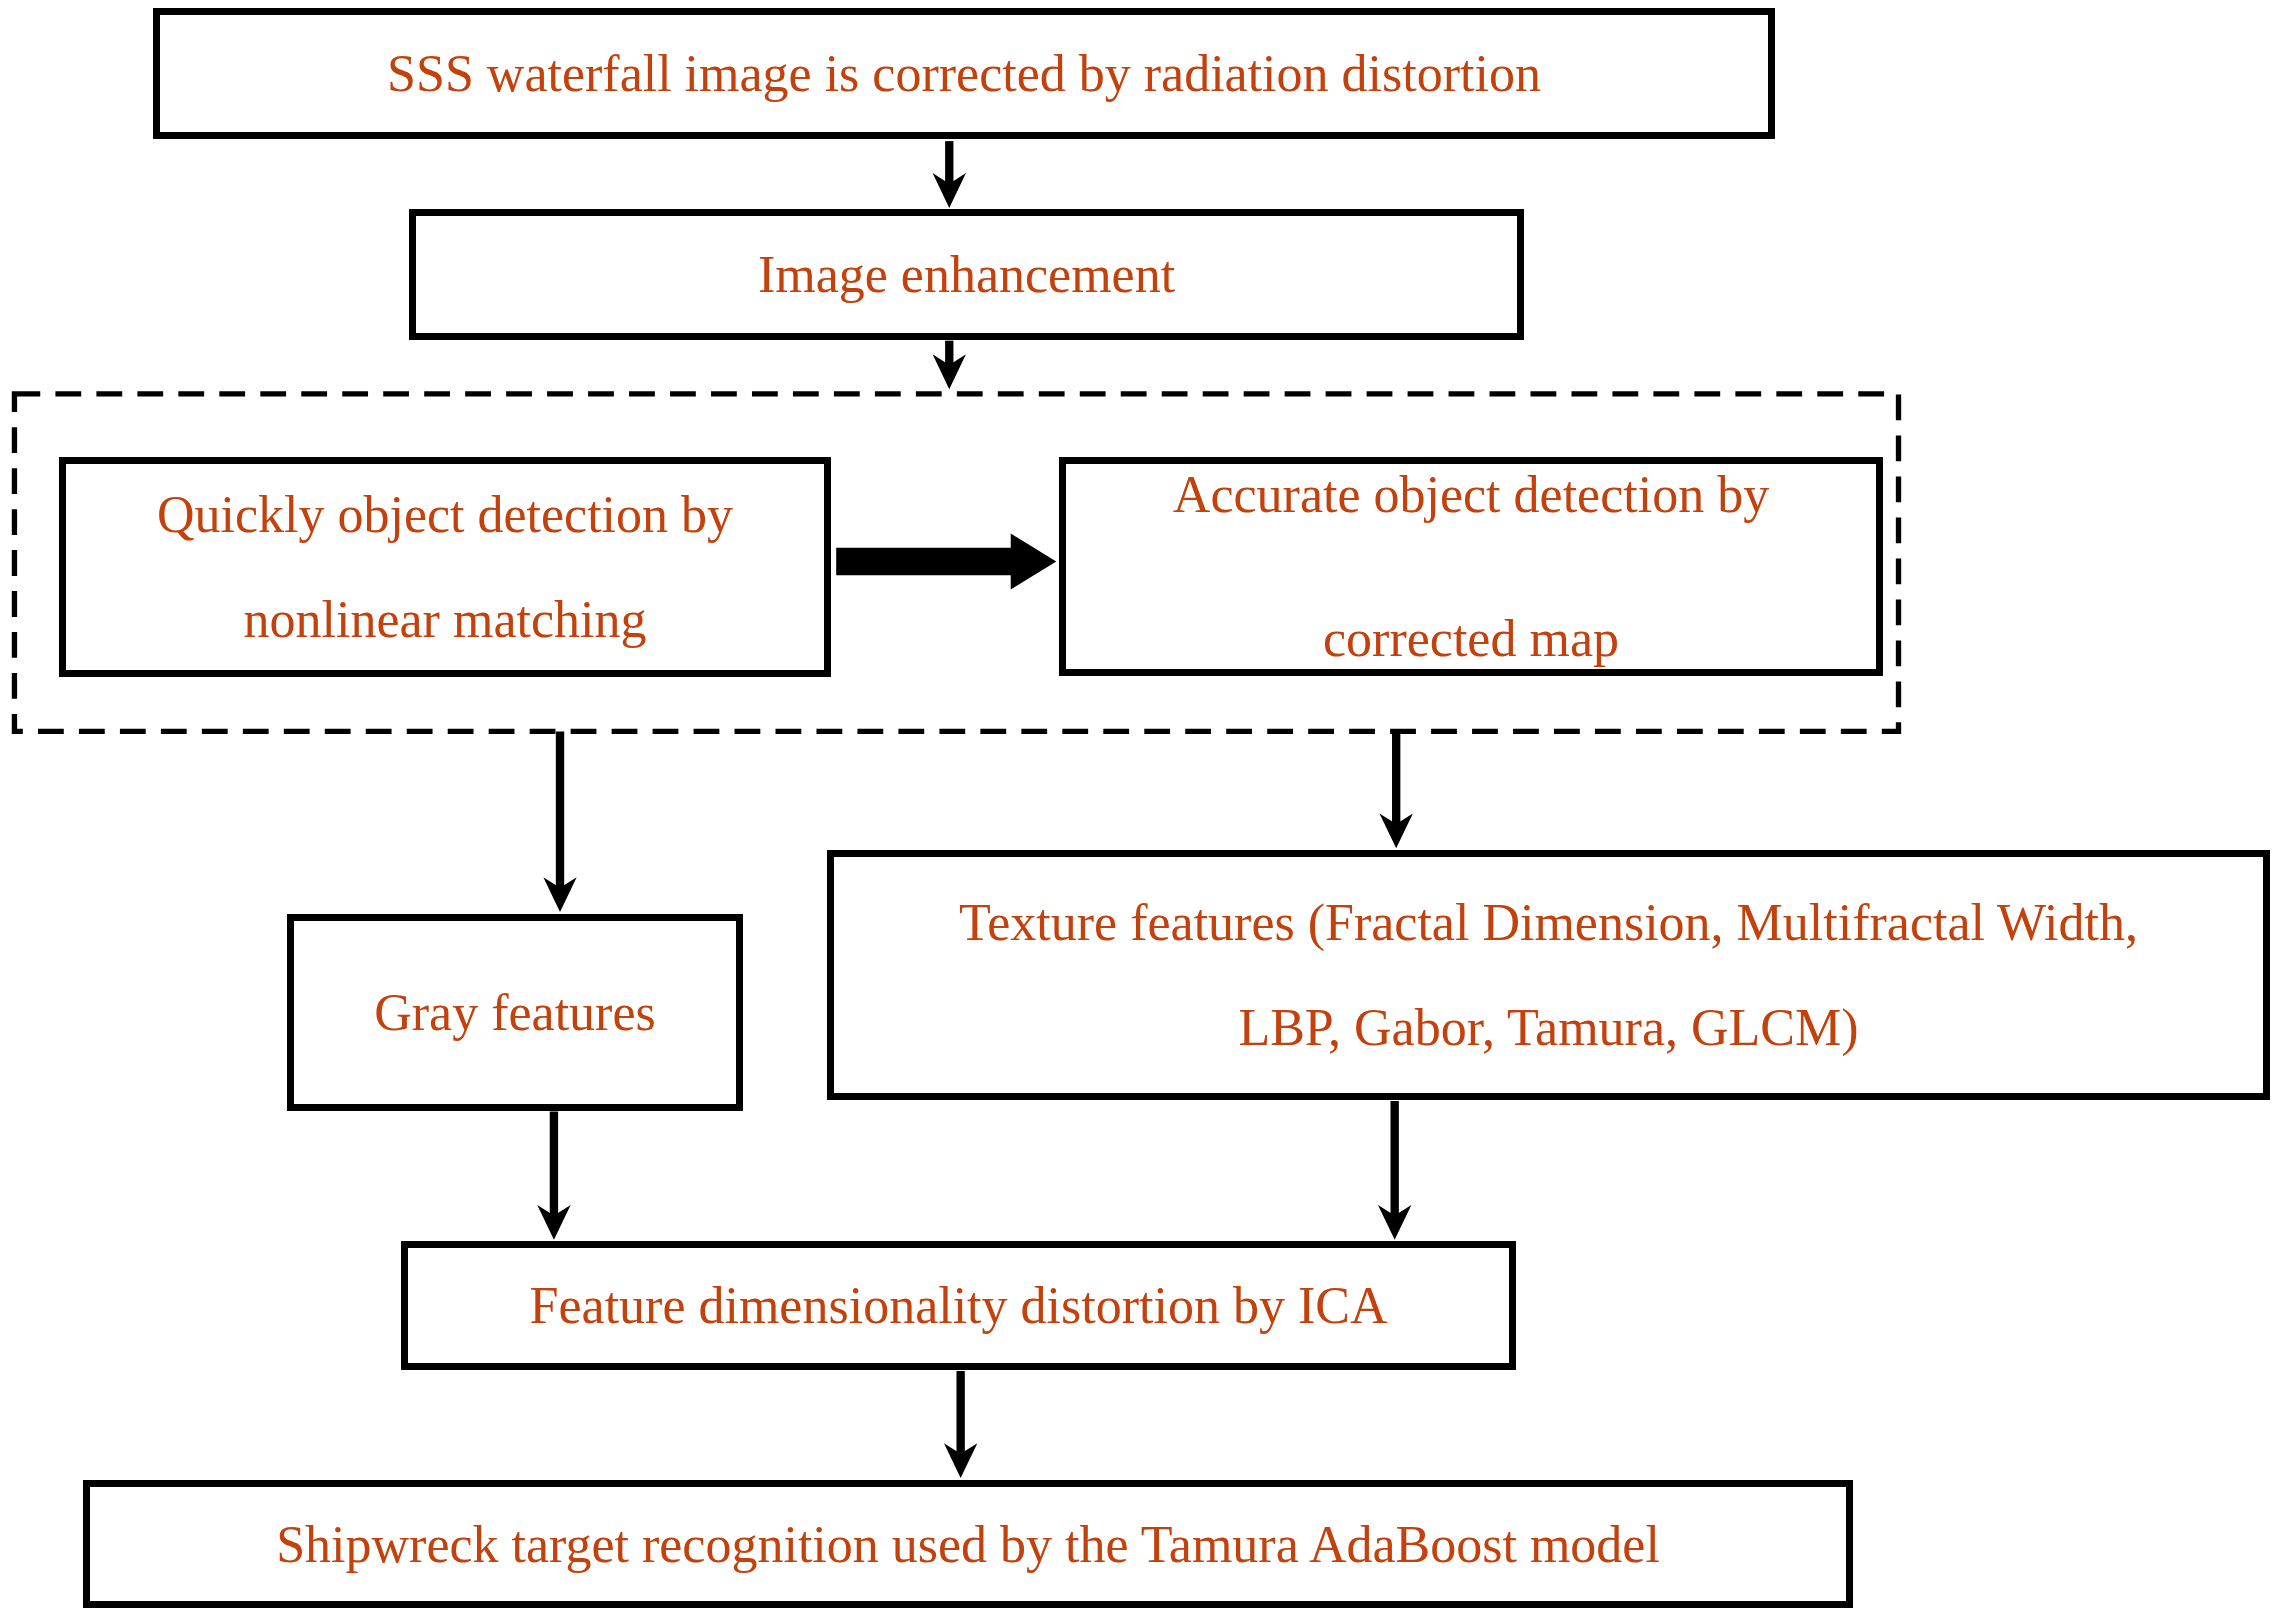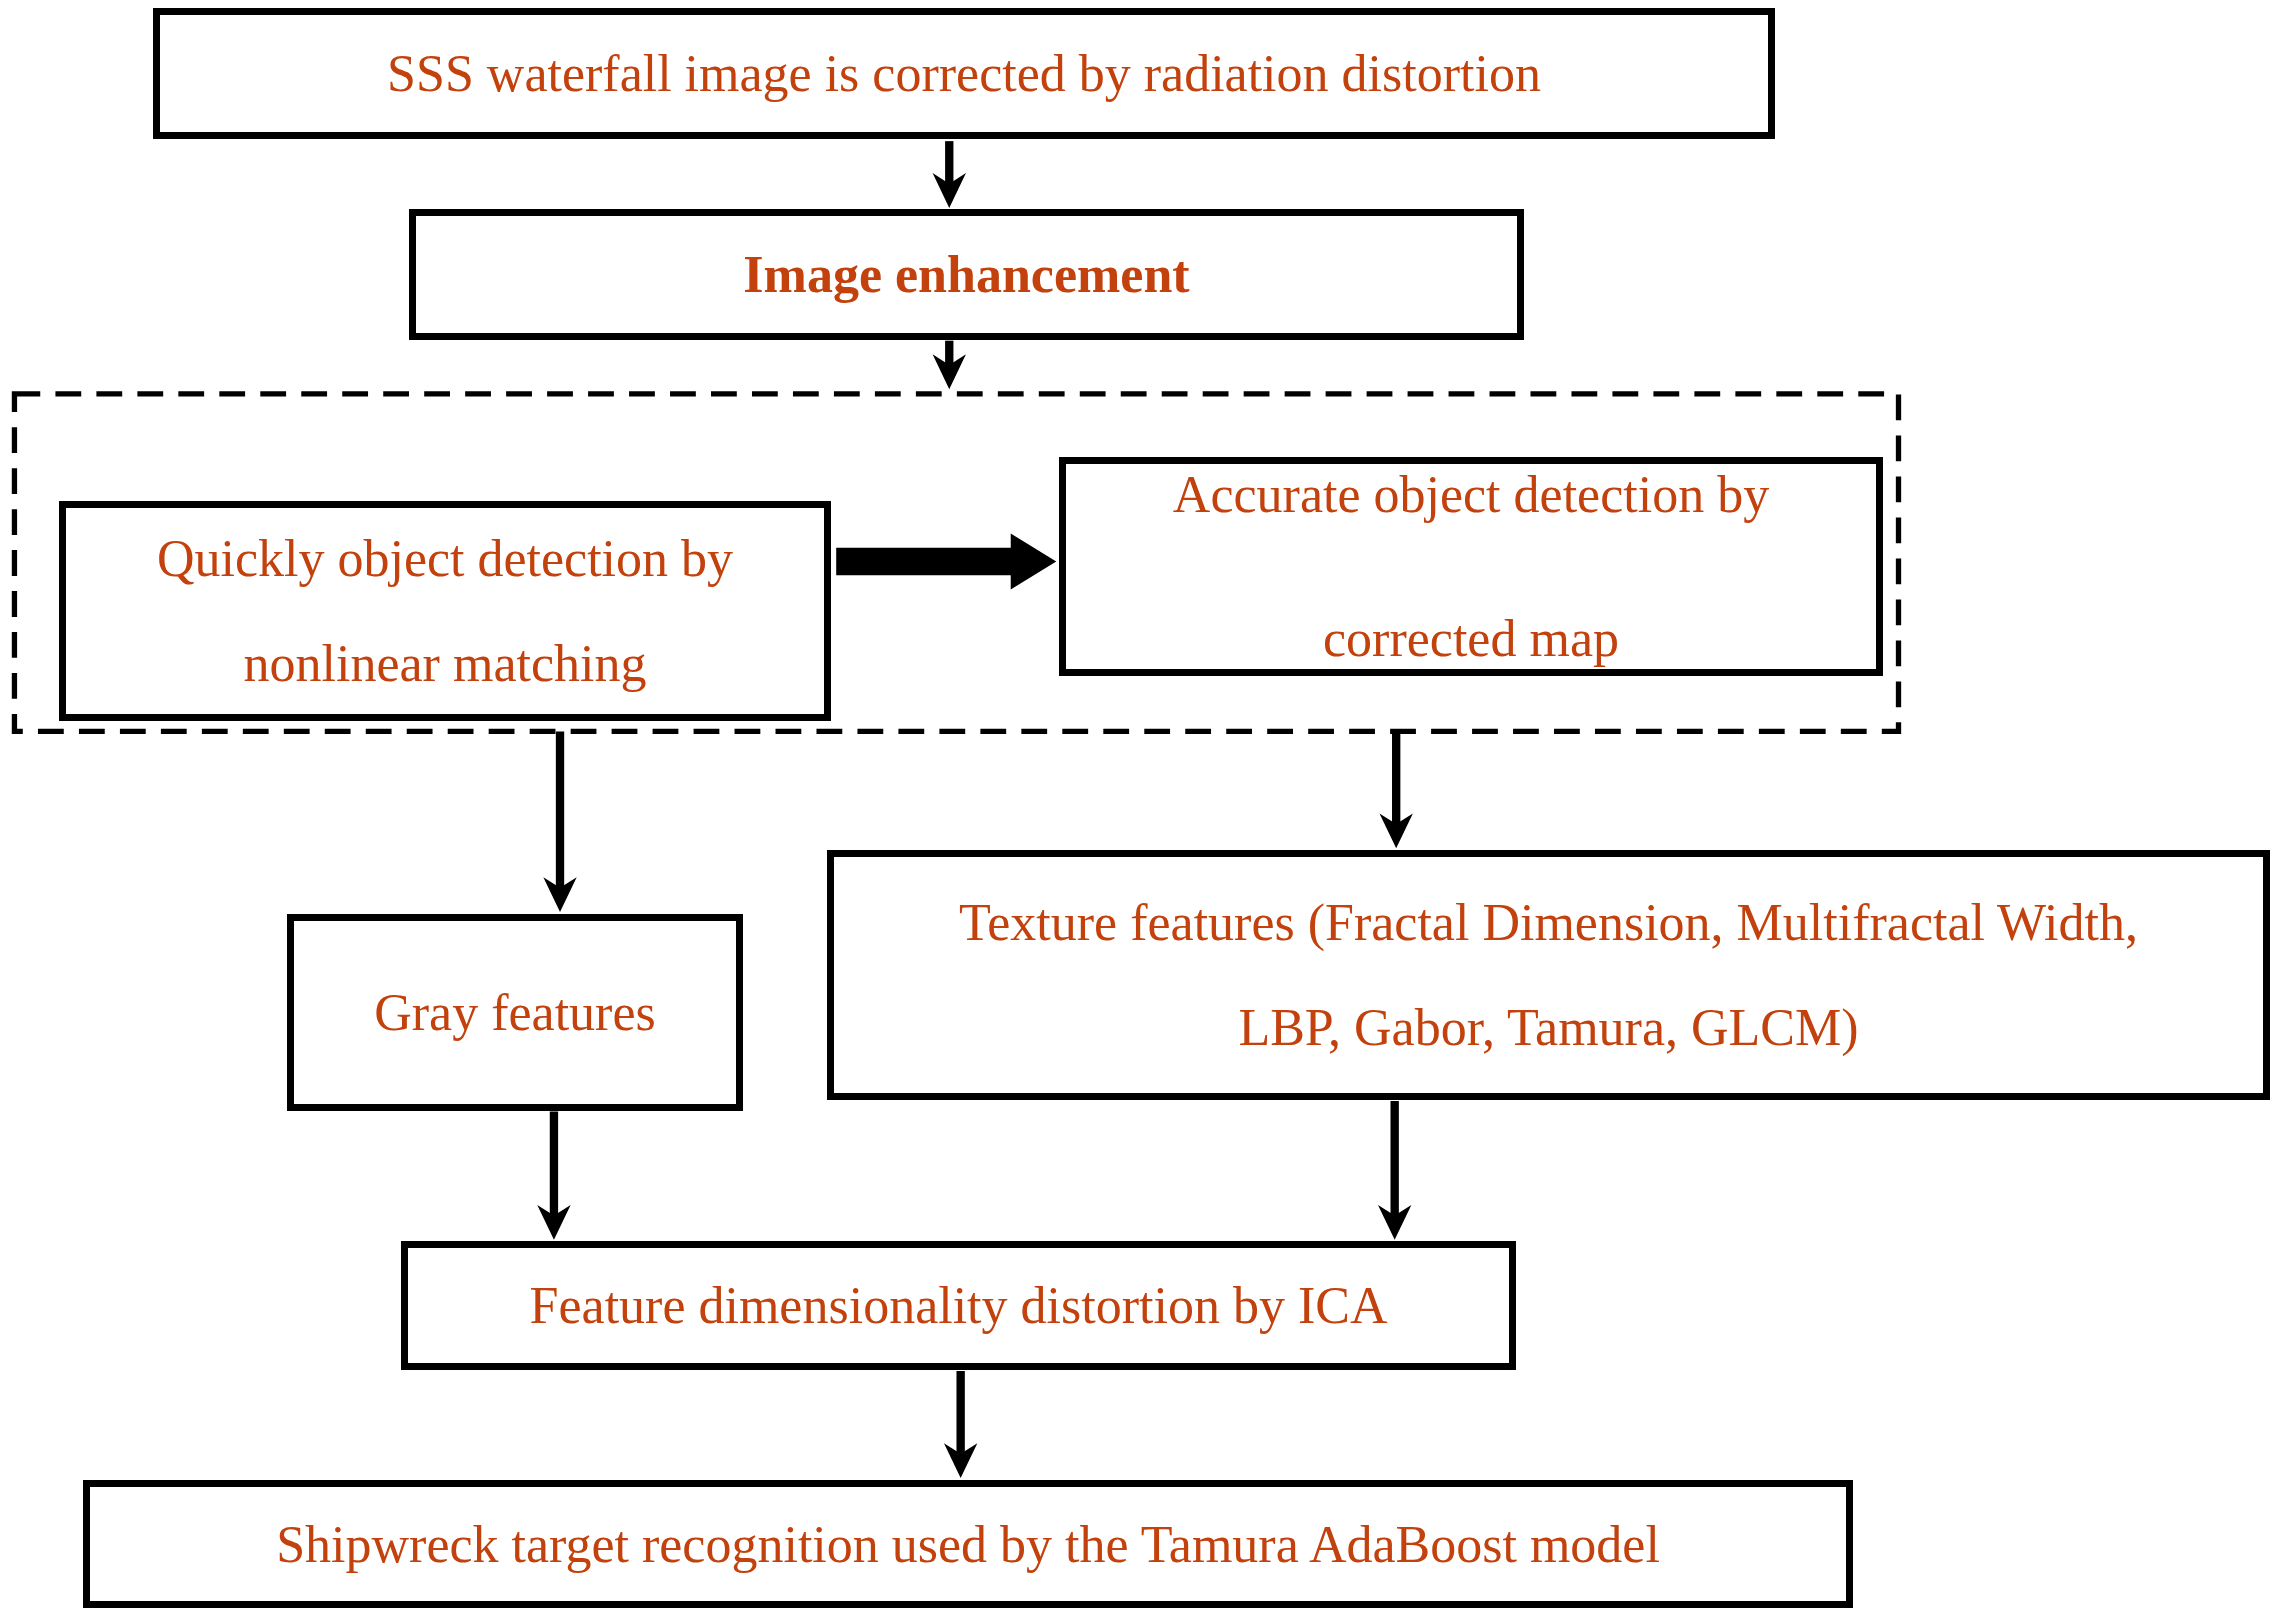--- a/index.html
+++ b/index.html
@@ -38,22 +38,22 @@
     text-align: center;
   }
   .line {
     font-size: 52px;
     line-height: 105px;
     white-space: nowrap;
     letter-spacing: 0px;
   }
   
   #node-radiation      { left: 153px;  top: 8.3px;   width: 1622px; height: 131px; }
-  #node-enhancement    { left: 409px;  top: 209px;  width: 1115px; height: 131px; font-weight: bold; }
-  #node-quick          { left: 59px;   top: 457px;  width: 772px; height: 220px; margin-top: 44px; }
+  #node-enhancement    { left: 409px;  top: 209px;  width: 1115px; height: 131px; }
+  #node-quick          { left: 59px;   top: 457px;  width: 772px; height: 220px; }
   #node-accurate       { left: 1059px; top: 457px;  width: 824px; height: 219px; gap: 39px; }
   #node-gray           { left: 287px;  top: 914px; width: 456px;  height: 197px; }
   #node-texture        { left: 827px; top: 850px; width: 1443px; height: 250px; }
   #node-ica            { left: 401px;  top: 1241px; width: 1115px; height: 129px; }
   #node-shipwreck      { left: 83px;  top: 1480px; width: 1770px; height: 128px; }
 </style>
 </head>
 <body>
 
 <div id="canvas">

